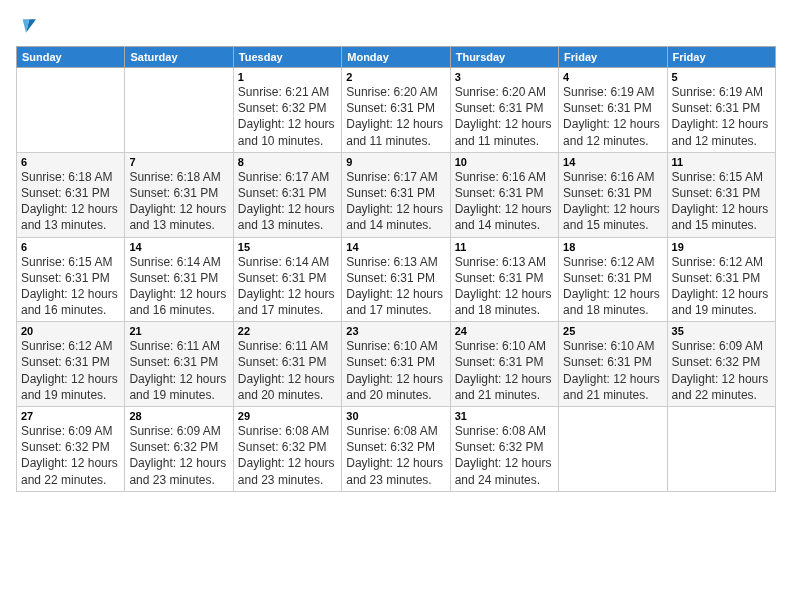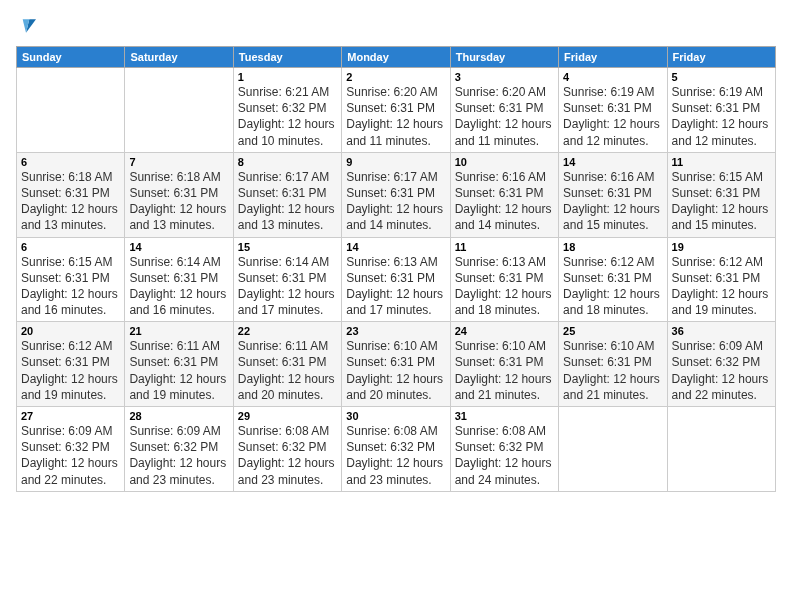--- a/index.html
+++ b/index.html
@@ -307,21 +307,21 @@
 and 21 minutes.</div>
           </td>
           <td>
             <span class="day-num">25</span>
             <div class="day-info">Sunrise: 6:10 AM
 Sunset: 6:31 PM
 Daylight: 12 hours
 and 21 minutes.</div>
           </td>
           <td>
-            <span class="day-num">36</span>
+            <span class="day-num">35</span>
             <div class="day-info">Sunrise: 6:09 AM
 Sunset: 6:32 PM
 Daylight: 12 hours
 and 22 minutes.</div>
           </td>
         </tr>
         <tr>
           <td>
             <span class="day-num">27</span>
             <div class="day-info">Sunrise: 6:09 AM

